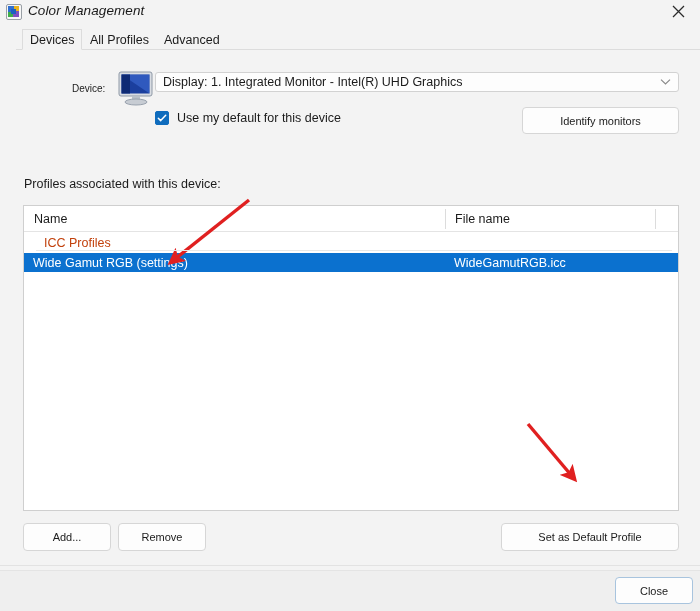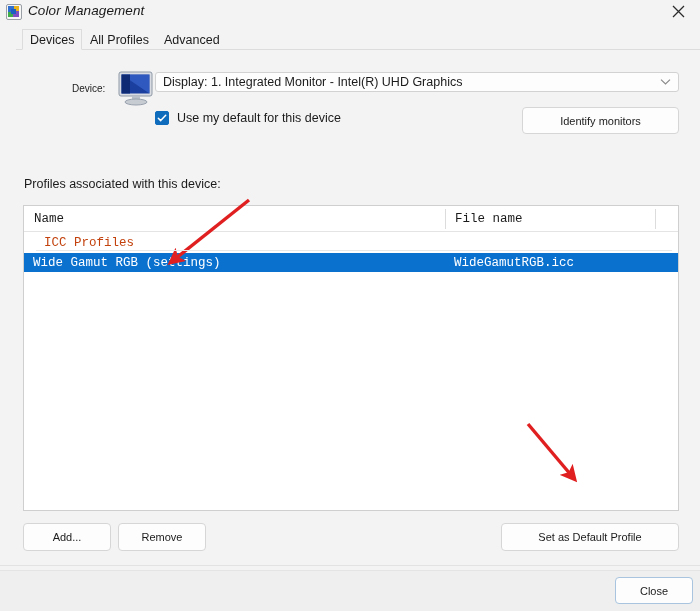--- a/index.html
+++ b/index.html
@@ -126,21 +126,20 @@
     position: absolute; left: 24px; top: 127px;
     font-size: 12.5px;
   }
 
   
   #listbox {
     position: absolute; left: 23px; top: 155px; width: 656px; height: 306px;
     background: #ffffff;
     border: 1px solid #cfcfcf;
     overflow: hidden;
-    font-family: Liberation Mono, monospace;
   }
   #list-header {
     position: relative; height: 26px; background: #ffffff;
     border-bottom: 1px solid #e4e4e4;
   }
   .col-head {
     position: absolute; top: 0; height: 26px;
     display: flex; align-items: center;
     font-size: 12.5px; color: #1b1b1b;
     cursor: default;

